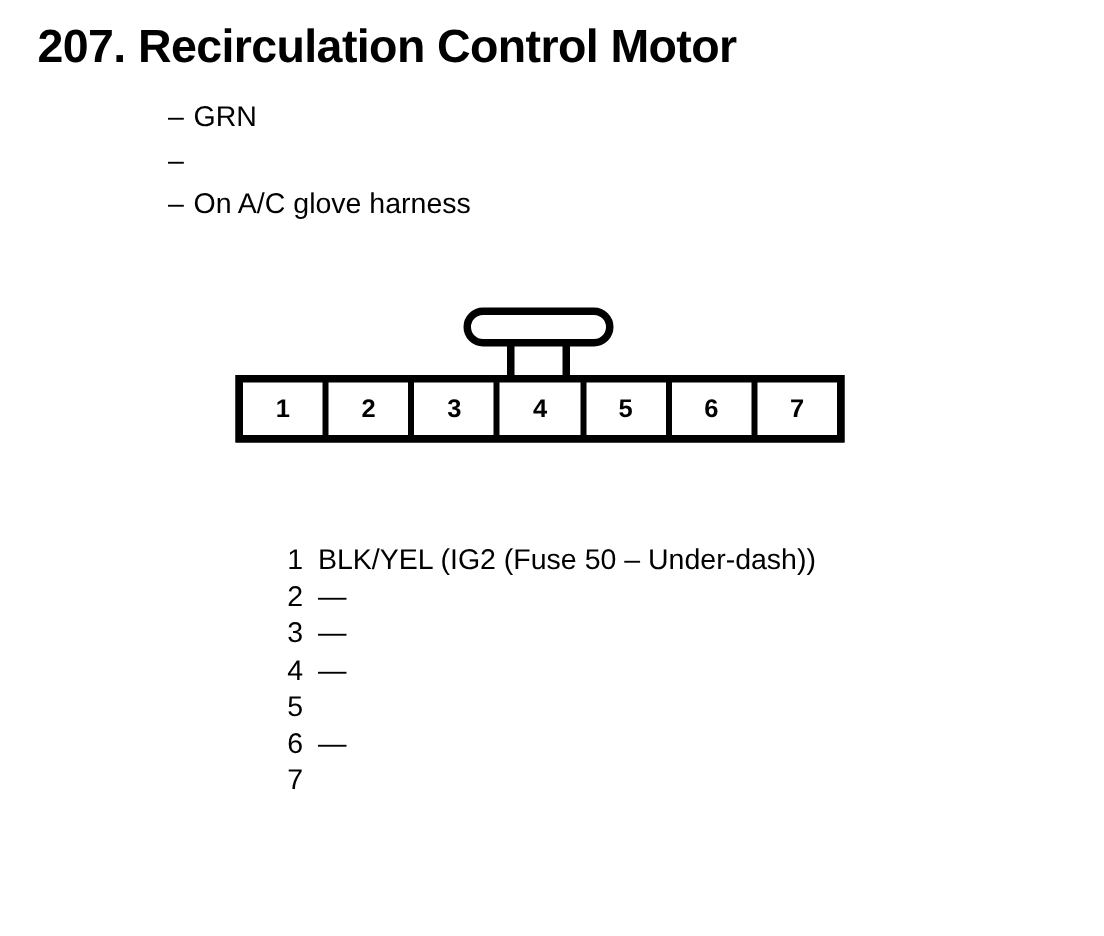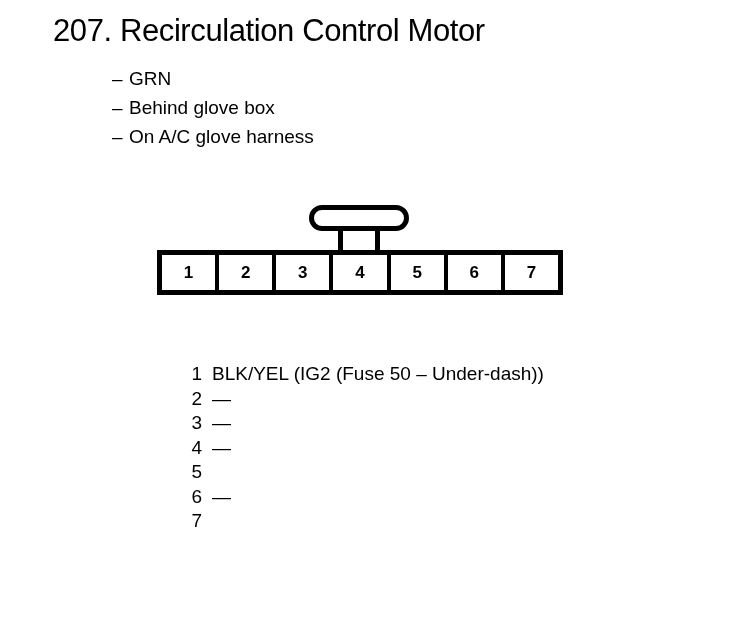--- a/index.html
+++ b/index.html
@@ -16,25 +16,24 @@
     position: relative;
     overflow: hidden;
   }
 
   
   #page-title {
     position: absolute;
     left: 25px;
     top: 14px;
     font-size: 31px;
-    font-weight: normal;
+    font-weight: bold;
     letter-spacing: -0.4px;
     white-space: nowrap;
     line-height: 1.1;
-    margin-left: 28px;
   }
 
   
   #notes {
     position: absolute;
     left: 112px;
     top: 64px;
     font-size: 19px;
     line-height: 29px;
     white-space: nowrap;
@@ -138,21 +137,20 @@
 
 <div id="page-title">207.  Recirculation Control Motor</div>
 
 <div id="notes">
   <div class="note-row">
     <span class="note-dash">–</span>
     <span>GRN</span>
   </div>
   <div class="note-row">
     <span class="note-dash">–</span>
-    <span>Behind glove box</span>
   </div>
   <div class="note-row">
     <span class="note-dash">–</span>
     <span>On A/C glove harness</span>
   </div>
 </div>
 
 <div id="connector">
   <div class="tab-bar"></div>
   <div class="tab-stem"></div>

